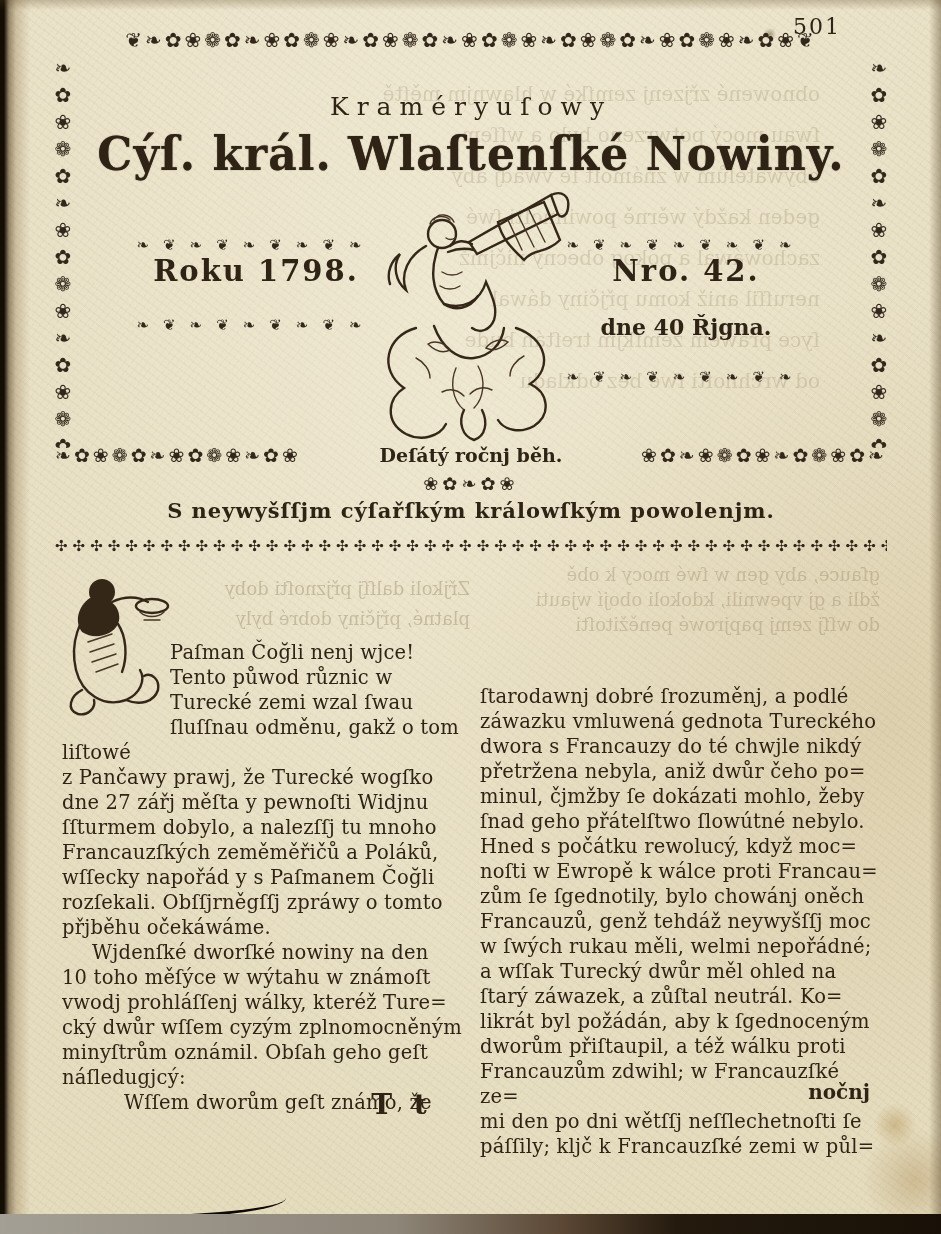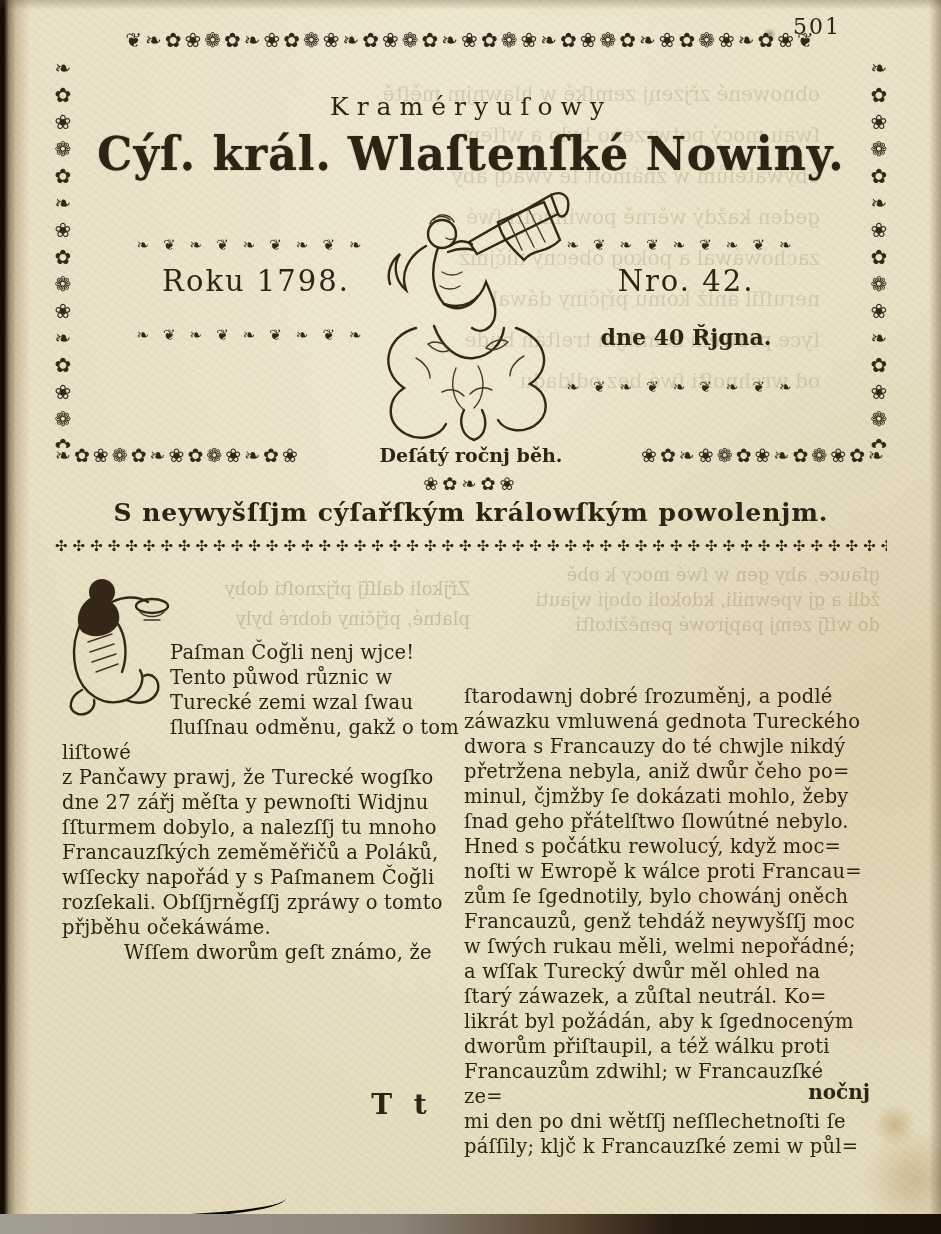--- a/index.html
+++ b/index.html
@@ -44,36 +44,36 @@
   .garland-vr{right:-4px;}
   .publisher{position:absolute;left:0;right:0;top:62px;text-align:center;
     font-size:25px;font-weight:normal;letter-spacing:8px;}
   .nptitle{position:absolute;left:0;right:0;top:98px;text-align:center;
     font-size:44px;font-weight:bold;letter-spacing:1px;transform:scaleY(1.04);
     text-shadow:0 0 1px rgba(47,35,21,.8);}
   .info{position:absolute;top:206px;width:310px;text-align:center;}
   .info-left{left:46px;}
   .info-right{right:46px;}
   .band{font-size:15px;letter-spacing:14px;white-space:nowrap;overflow:hidden;color:#32271a;}
-  .big-label{font-size:29px;font-weight:normal;letter-spacing:2px;margin-top:10px;}
+  .big-label{font-size:29px;font-weight:bold;letter-spacing:2px;}
   .sub-label{font-size:22px;font-weight:bold;margin-top:26px;}
   .band-b{margin-top:28px;}
   .vignette{position:absolute;left:50%;top:148px;transform:translateX(-50%);width:250px;height:280px;}
   .bottom-band{position:absolute;left:0;right:0;bottom:14px;display:flex;align-items:center;gap:8px;}
   .swag{flex:1;font-size:19px;letter-spacing:3px;white-space:nowrap;overflow:hidden;color:#32271a;}
   .swag-r{text-align:right;}
   .volume{font-size:19px;font-weight:bold;white-space:nowrap;padding:0 4px;}
   .swag-under{position:absolute;left:0;right:0;bottom:-14px;text-align:center;font-size:18px;letter-spacing:4px;color:#32271a;}
   
   .privilege{position:absolute;left:55px;top:498px;width:832px;z-index:2;text-align:center;
-    font-size:25px;font-weight:bold;letter-spacing:1px;}
+    font-size:21px;font-weight:bold;letter-spacing:1px;}
   .divider{position:absolute;left:55px;top:537px;width:832px;z-index:2;text-align:center;
     font-size:15px;letter-spacing:5px;white-space:nowrap;overflow:hidden;color:#32271a;}
   
-  .bodytext{position:absolute;left:62px;top:640px;width:822px;z-index:2;display:flex;}
+  .bodytext{position:absolute;left:62px;top:640px;width:822px;z-index:2;display:flex;gap:16px;}
   .col{font-size:19.5px;line-height:25px;letter-spacing:.2px;}
   .col p{margin:0;white-space:pre-line;}
   .col-left{position:relative;width:402px;}
   .col-right{width:404px;margin-top:44px;}
   .initial-spacer{float:left;width:102px;height:76px;margin-right:6px;}
   .initial-art{position:absolute;left:-2px;top:-68px;width:124px;height:146px;}
   .p2{text-indent:30px;}
   .p3{text-indent:62px;}
   .sig{position:absolute;left:362px;top:1088px;z-index:2;width:80px;text-align:center;font-size:28px;font-weight:bold;letter-spacing:6px;}
   .catchword{position:absolute;left:680px;top:1080px;z-index:2;width:190px;text-align:right;font-size:20px;font-weight:bold;}
@@ -185,20 +185,26 @@
 Tento půwod různic w
 Turecké zemi wzal ſwau
 ſluſſnau odměnu, gakž o tom liſtowé
 z Pančawy prawj, že Turecké wogſko
 dne 27 zářj měſta y pewnoſti Widjnu
 ſſturmem dobylo, a nalezſſj tu mnoho
 Francauzſkých zeměměřičů a Poláků,
 wſſecky napořád y s Paſmanem Čoğli
 rozſekali. Obſſjrněgſſj zpráwy o tomto
 přjběhu očekáwáme.</p>
+      <p class="p2">Wjdenſké dworſké nowiny na den
+10 toho měſýce w wýtahu w známoſt
+vwodj prohláſſenj wálky, kteréž Ture=
+cký dwůr wſſem cyzým zplnomocněným
+minyſtrům oznámil. Obſah geho geſt
+náſledugjcý:</p>
       <p class="p3">Wſſem dworům geſt známo, že</p>
     </div>
     <div class="col col-right">
       <p>ſtarodawnj dobré ſrozuměnj, a podlé
 záwazku vmluwená gednota Tureckého
 dwora s Francauzy do té chwjle nikdý
 přetržena nebyla, aniž dwůr čeho po=
 minul, čjmžby ſe dokázati mohlo, žeby
 ſnad geho přátelſtwo ſlowútné nebylo.
 Hned s počátku rewolucý, když moc=

